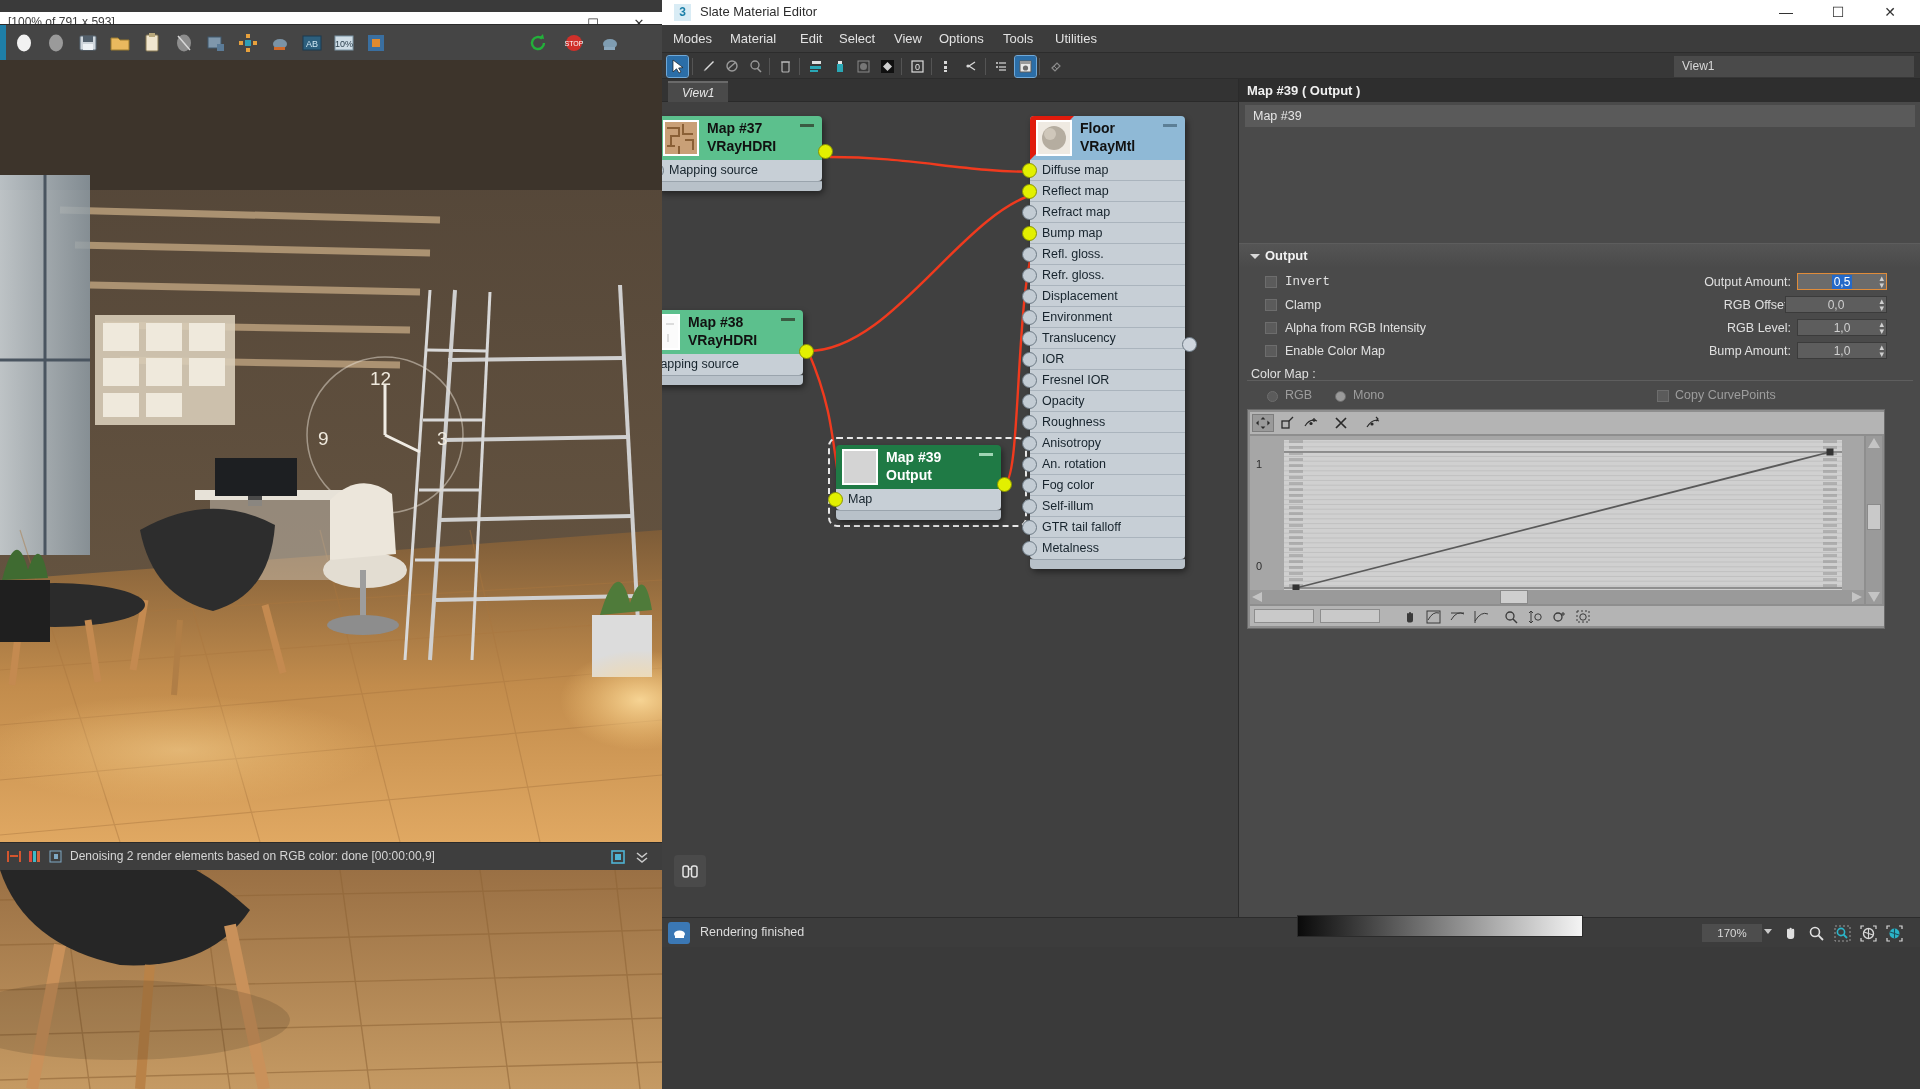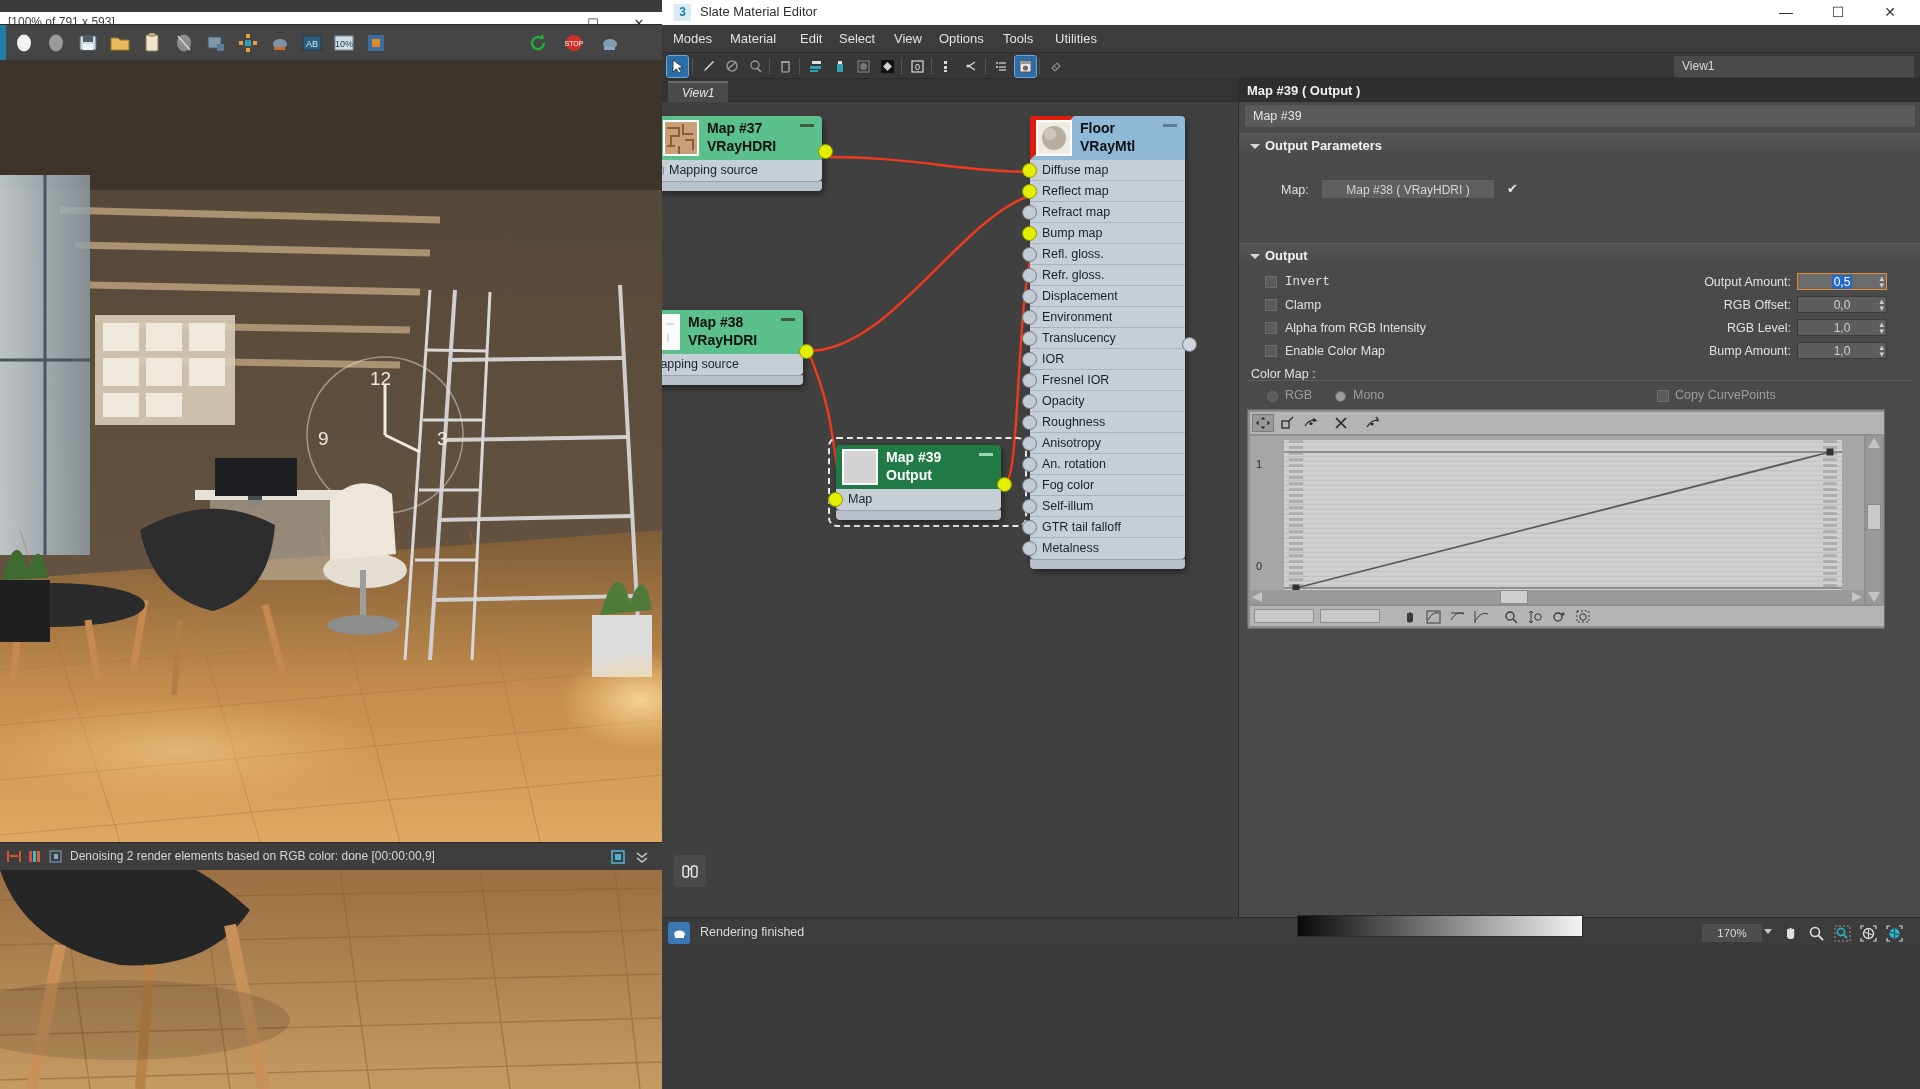--- a/index.html
+++ b/index.html
@@ -789,31 +789,20 @@
           </g>
         </svg>
       </div>
   </div>
 </div>
 
 <div id="params">
   <div id="p-title">Map #39  ( Output )</div>
   <div id="p-name">Map #39</div>
 
-  <div class="rollout" style="top:54px; height:110px;">
-    <div class="ro-head">
-      <span class="ro-tri"></span>
-      <span>Output Parameters</span>
-    </div>
-    <div style="position:relative; height:86px; background:#4a4a4a;">
-      <span class="lbl" style="left:42px; top:26px;">Map:</span>
-      <div id="map-btn" style="top:22px;">Map #38  ( VRayHDRI )</div>
-      <span id="map-check" style="top:24px;">✔</span>
-    </div>
-  </div>
 
   <div class="rollout" style="top:164px; height:674px;">
     <div class="ro-head">
       <span class="ro-tri"></span>
       <span>Output</span>
     </div>
 
     <div style="position:relative;height:650px;background:#4a4a4a;">
 
       <div class="cbox" style="left:26px; top:9px;"></div>
@@ -825,21 +814,21 @@
       <div class="cbox" style="left:26px; top:78px;"></div>
       <span class="lbl" style="left:46px; top:77px;">Enable Color Map</span>
 
       <span class="lbl" style="right:130px; top:8px;">Output Amount:</span>
       <div class="spin edit" style="right:34px; top:6px; width:90px;">
         <span class="selval">0,5</span>
         <span class="arrows">▴<br>▾</span>
       </div>
 
       <span class="lbl" style="right:130px; top:31px;">RGB Offset:</span>
-      <div class="spin" style="right:34px; top:29px; width:90px;">
+      <div class="spin" style="right:34px; top:29px; width:102px;">
         <span>0,0</span>
         <span class="arrows">▴<br>▾</span>
       </div>
 
       <span class="lbl" style="right:130px; top:54px;">RGB Level:</span>
       <div class="spin" style="right:34px; top:52px; width:90px;">
         <span>1,0</span>
         <span class="arrows">▴<br>▾</span>
       </div>
 

